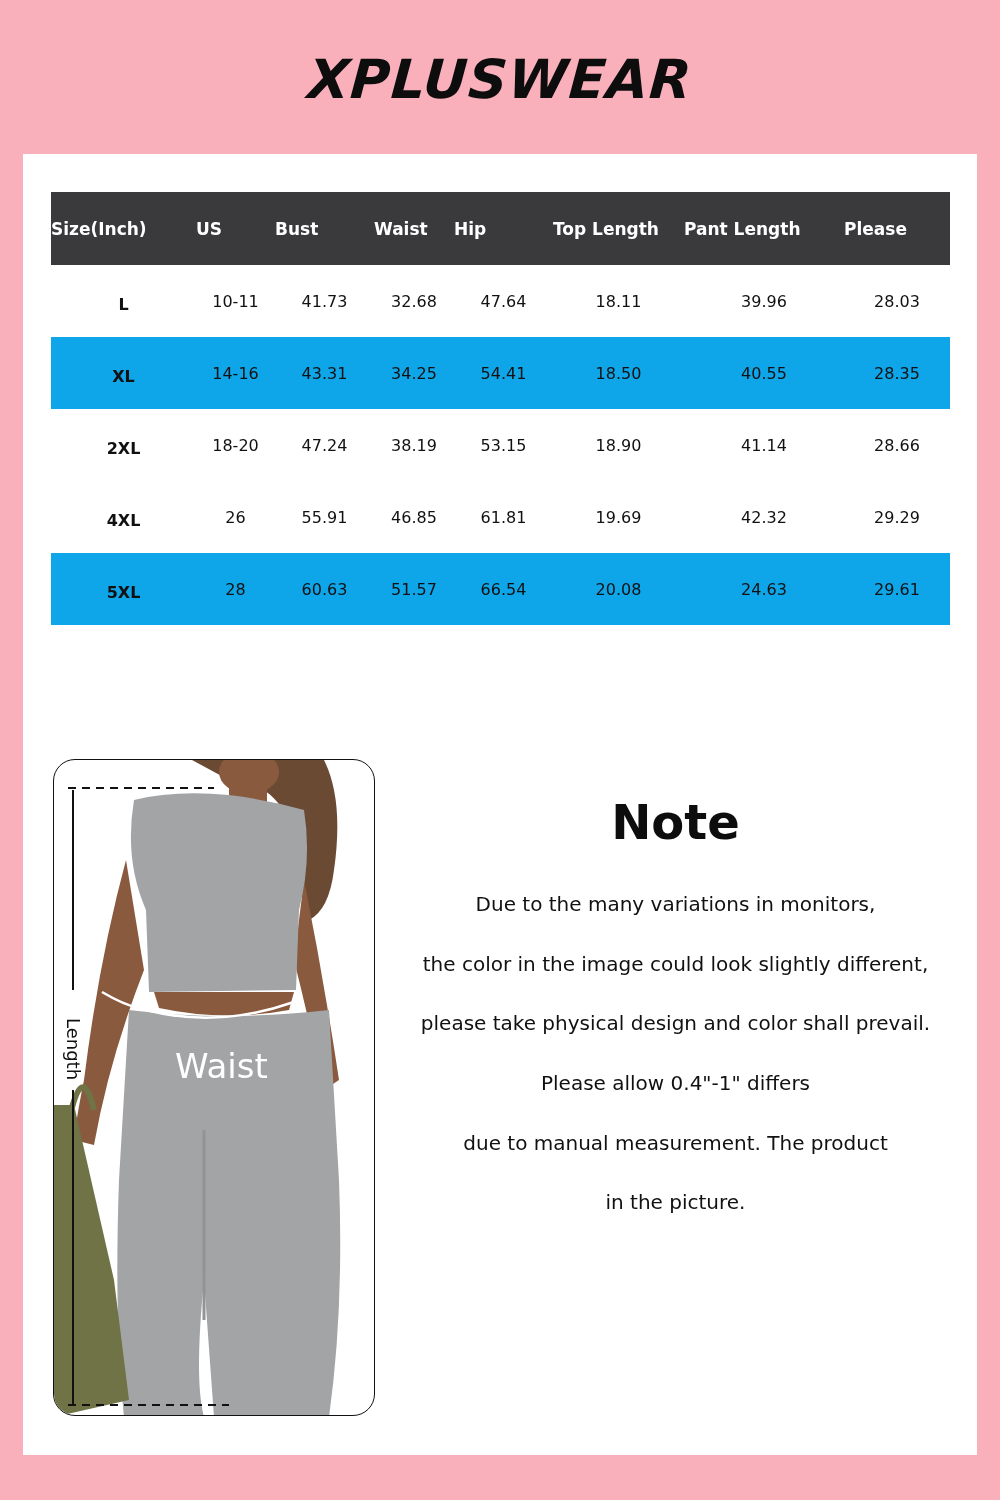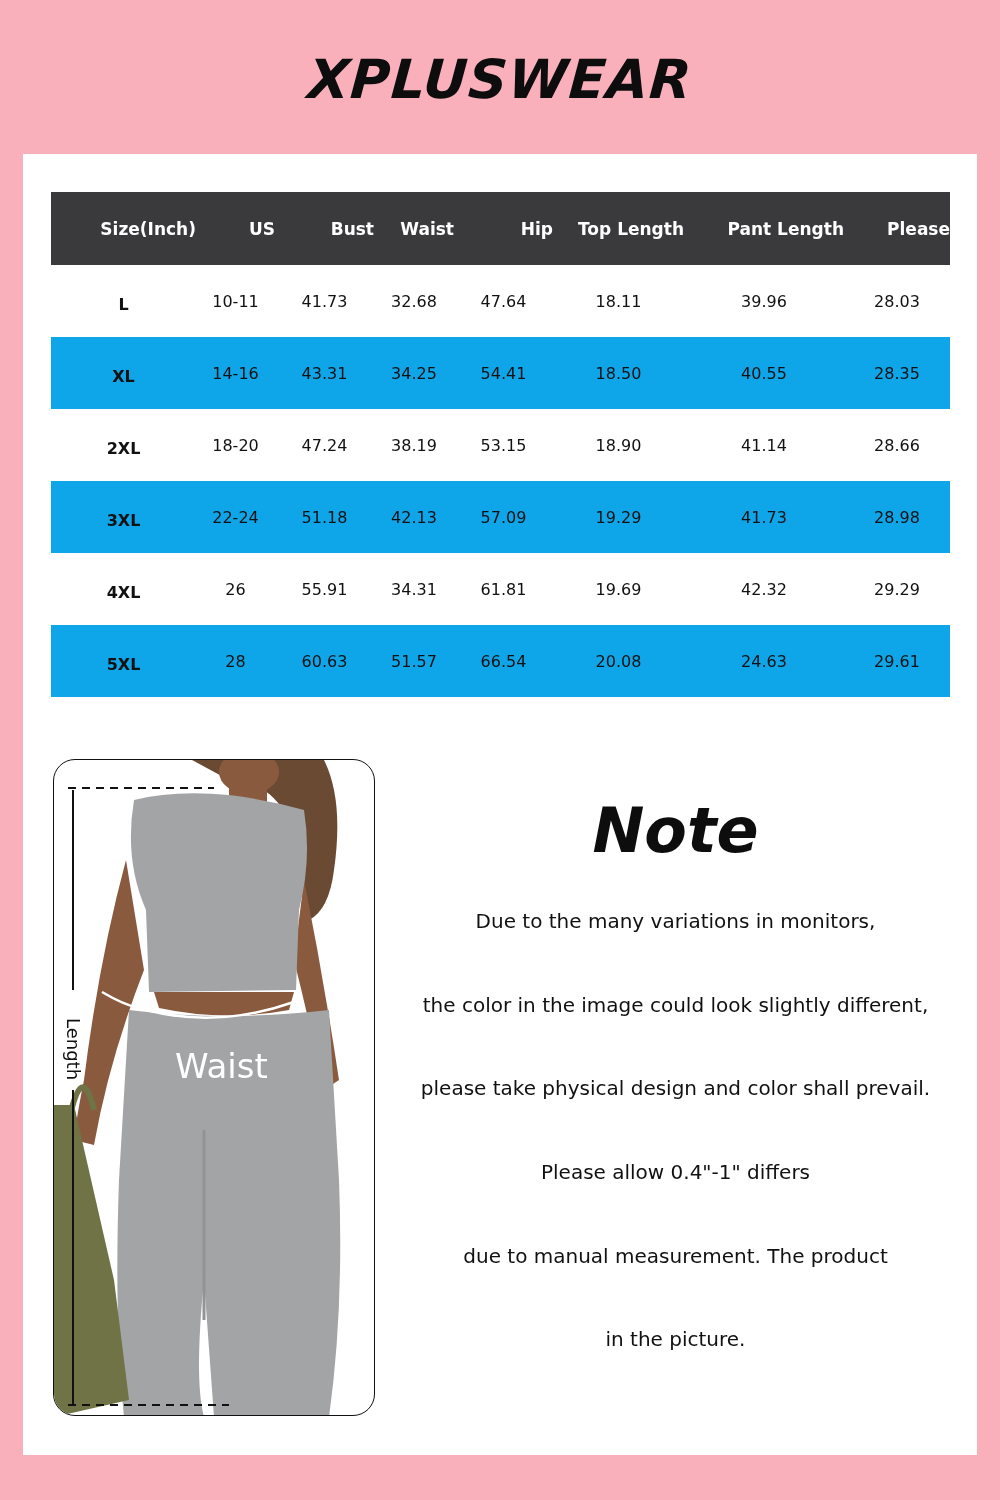--- a/index.html
+++ b/index.html
@@ -24,21 +24,21 @@
   .card {
     position: absolute; left: 23px; top: 154px; width: 954px; height: 1301px;
     background: #ffffff;
   }
   table.size-table {
     position: absolute; left: 28px; top: 38px; width: 899px;
     border-collapse: collapse; table-layout: fixed;
   }
   .size-table thead tr { background: #3A393C; height: 73px; }
   .size-table th {
-    color: #ffffff; font-weight: bold; font-size: 17px; text-align: right;
+    color: #ffffff; font-weight: bold; font-size: 17px; text-align: left;
     font-family: "DejaVu Sans", sans-serif; white-space: nowrap;
   }
   .size-table tbody tr { height: 72px; }
   .size-table tbody tr.alt { background: #0ea5e9; }
   .size-table td {
     text-align: center; font-size: 16px; color: #111;
     font-family: "DejaVu Sans", sans-serif;
   }
   .size-table td.size-cell { font-weight: bold; padding-top: 6px; }
   .photo-frame {
@@ -46,25 +46,25 @@
     border: 1.5px solid #111; border-radius: 22px; overflow: hidden;
     background: #ffffff;
   }
   .photo-frame svg { position: absolute; left: 0; top: 0; }
   .note {
     position: absolute; left: 375px; top: 640px; width: 555px;
     text-align: center;
   }
   .note-title {
     font-family: "DejaVu Sans", sans-serif; font-weight: bold;
-    font-size: 62px; color: #0d0d0d; margin-bottom: 42px; letter-spacing: 0px; font-style: italic;
+    font-size: 48px; color: #0d0d0d; margin-bottom: 42px; letter-spacing: 0px;
   }
   .note-line {
     font-size: 20px; color: #111; height: 59.7px; line-height: 24px;
-    font-family: "DejaVu Sans", sans-serif; white-space: nowrap; margin-top: 24px;
+    font-family: "DejaVu Sans", sans-serif; white-space: nowrap;
   }
 </style>
 </head>
 <body>
 
 <div class="brand">
   <span class="brand-text">XPLUSWEAR</span>
 </div>
 
 <div class="card">
@@ -116,35 +116,25 @@
       <tr>
         <td class="size-cell">2XL</td>
         <td>18-20</td>
         <td>47.24</td>
         <td>38.19</td>
         <td>53.15</td>
         <td>18.90</td>
         <td>41.14</td>
         <td>28.66</td>
       </tr>
-      <tr class="alt">
-        <td class="size-cell">3XL</td>
-        <td>22-24</td>
-        <td>51.18</td>
-        <td>42.13</td>
-        <td>57.09</td>
-        <td>19.29</td>
-        <td>41.73</td>
-        <td>28.98</td>
-      </tr>
       <tr>
         <td class="size-cell">4XL</td>
         <td>26</td>
         <td>55.91</td>
-        <td>34.31</td>
+        <td>46.85</td>
         <td>61.81</td>
         <td>19.69</td>
         <td>42.32</td>
         <td>29.29</td>
       </tr>
       <tr class="alt">
         <td class="size-cell">5XL</td>
         <td>28</td>
         <td>60.63</td>
         <td>51.57</td>

